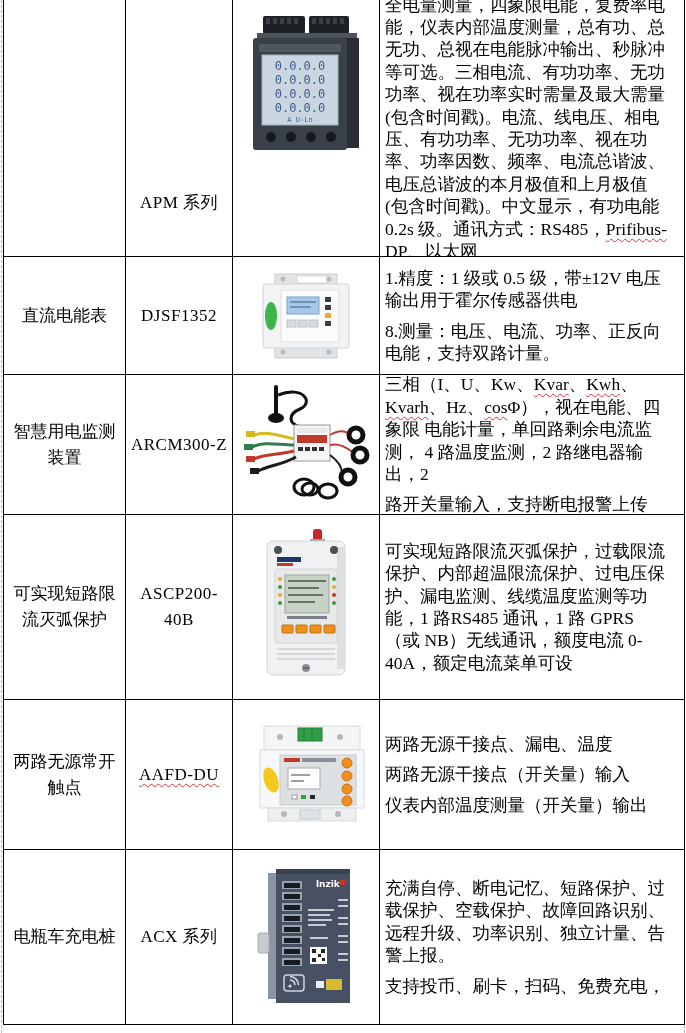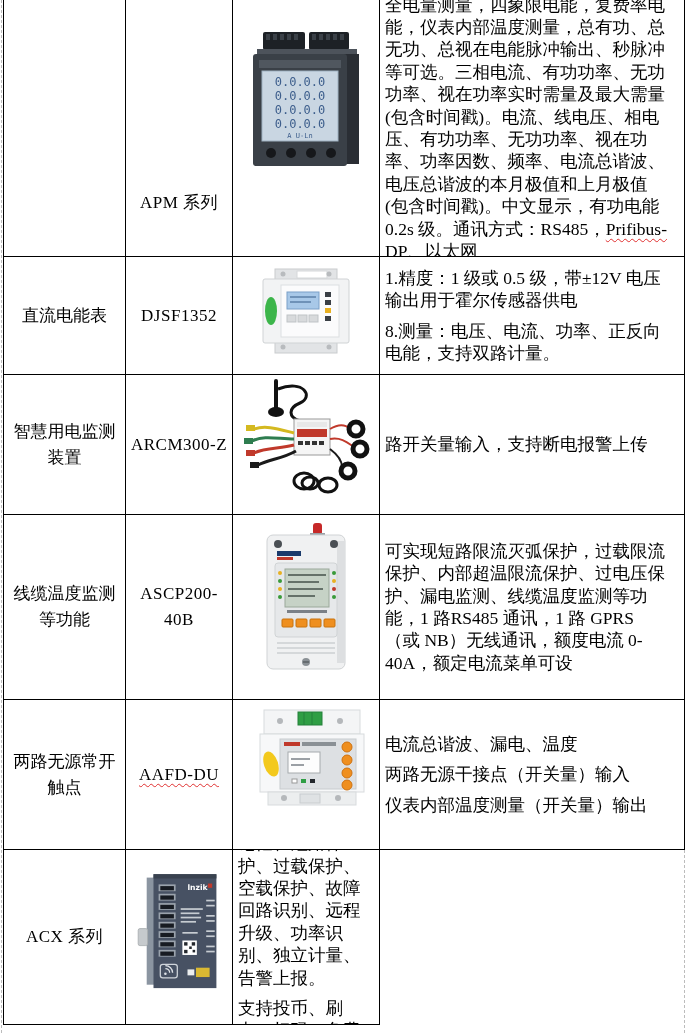--- a/index.html
+++ b/index.html
@@ -18,22 +18,22 @@
     grid-template-rows:257px 118px 140px 185px 150px 175px;
     border-left:1px solid #000;
   }
   .c{border-right:1px solid #000;border-bottom:1px solid #000;overflow:hidden;}
   .name-cell,.model-cell{
     display:flex;align-items:center;justify-content:center;text-align:center;
     font-size:17px;line-height:26px;padding:2px 4px;
   }
   .model-cell{font-family:"Liberation Serif","DejaVu Serif",serif;letter-spacing:0.5px;}
   .model-cell.bottom{align-items:flex-end;padding-bottom:40px;}
-  .img-cell{display:flex;justify-content:center;padding:2px;}
-  .img-cell.top{align-items:flex-start;padding-top:24px;}
+  .img-cell{display:flex;align-items:center;justify-content:center;padding:2px;}
+  .img-cell.top{align-items:flex-start;padding-top:8px;}
   .desc-cell{
     display:flex;flex-direction:column;justify-content:center;
     font-size:17.5px;line-height:22.4px;padding:2px 16px 2px 5px;
     letter-spacing:0;
   }
   .desc-cell p{margin:4px 0;}
   .misspelled{
     text-decoration:underline;
     text-decoration-style:wavy;
     text-decoration-color:#e03030;
@@ -168,24 +168,25 @@
         <circle cx="122" cy="72" r="7" fill="none" stroke="#111" stroke-width="5"></circle>
         <circle cx="110" cy="94" r="7" fill="none" stroke="#111" stroke-width="5"></circle>
         <g fill="none" stroke="#111" stroke-width="3">
           <ellipse cx="66" cy="104" rx="10" ry="8"></ellipse>
           <ellipse cx="72" cy="106" rx="8" ry="6"></ellipse>
           <ellipse cx="90" cy="108" rx="9" ry="7"></ellipse>
         </g>
       </svg>
     </div>
     <div class="c desc-cell">
+        <p><span>三相（I、U、Kw、</span><span class="misspelled">Kvar</span><span>、</span><span class="misspelled">Kwh</span><span>、</span><span class="misspelled">Kvarh</span><span>、Hz、</span><span class="misspelled">cos</span><span>Φ），视在电能、四象限 电能计量，单回路剩余电流监测， 4 路温度监测，2 路继电器输出，2</span></p>
         <p><span>路开关量输入，支持断电报警上传</span></p>
       </div>
 
-    <div class="c name-cell">线缆温度监测等功能</div>
+    <div class="c name-cell">可实现短路限流灭弧保护</div>
     <div class="c model-cell">
       <span>ASCP200-40B</span>
     </div>
     <div class="c img-cell">
       <svg width="114" height="168" viewBox="0 0 114 168">
         <rect x="64" y="6" width="9" height="12" rx="3" fill="#c62828"></rect>
         <rect x="61" y="16" width="15" height="4" fill="#9aa0a5"></rect>
         <rect x="18" y="18" width="78" height="134" rx="6" fill="#f0f1f2" stroke="#d0d3d5"></rect>
         <rect x="88" y="24" width="8" height="122" fill="#dddfe1"></rect>
         <circle cx="29" cy="27" r="4" fill="#4a4f54"></circle>
@@ -263,25 +264,26 @@
         <rect x="63" y="77" width="5" height="4" fill="#2f9e44"></rect>
         <rect x="72" y="77" width="5" height="4" fill="#23272c"></rect>
         <ellipse cx="33" cy="62" rx="7" ry="13" fill="#f3c91d" transform="rotate(-18 33 62)"></ellipse>
         <rect x="30" y="90" width="88" height="13" fill="#eceeef" stroke="#d8dbdd"></rect>
         <circle cx="46" cy="96" r="3" fill="#b5b8bb"></circle>
           <circle cx="100" cy="96" r="3" fill="#b5b8bb"></circle>
         <rect x="62" y="92" width="20" height="9" fill="#dfe2e4" stroke="#c8cccf"></rect>
       </svg>
     </div>
     <div class="c desc-cell">
-        <p><span>电流总谐波、漏电、温度</span></p>
+        <p><span>两路无源干接点、漏电、温度</span></p>
         <p><span>两路无源干接点（开关量）输入</span></p>
         <p><span>仪表内部温度测量（开关量）输出</span></p>
       </div>
 
+    <div class="c name-cell">电瓶车充电桩</div>
     <div class="c model-cell">
       <span>ACX 系列</span>
     </div>
     <div class="c img-cell">
       <svg width="120" height="160" viewBox="0 0 120 160">
         <rect x="22" y="16" width="10" height="126" fill="#8b95a1"></rect>
         <rect x="12" y="76" width="11" height="20" rx="2" fill="#c6cacd" stroke="#a9adb0"></rect>
         <rect x="30" y="12" width="74" height="134" fill="#475163"></rect>
         <rect x="30" y="12" width="74" height="5" fill="#39424f"></rect>
         <text x="70" y="30" font-family="'DejaVu Sans',sans-serif" font-size="9" fill="#ffffff" font-weight="bold">lnzik</text>

